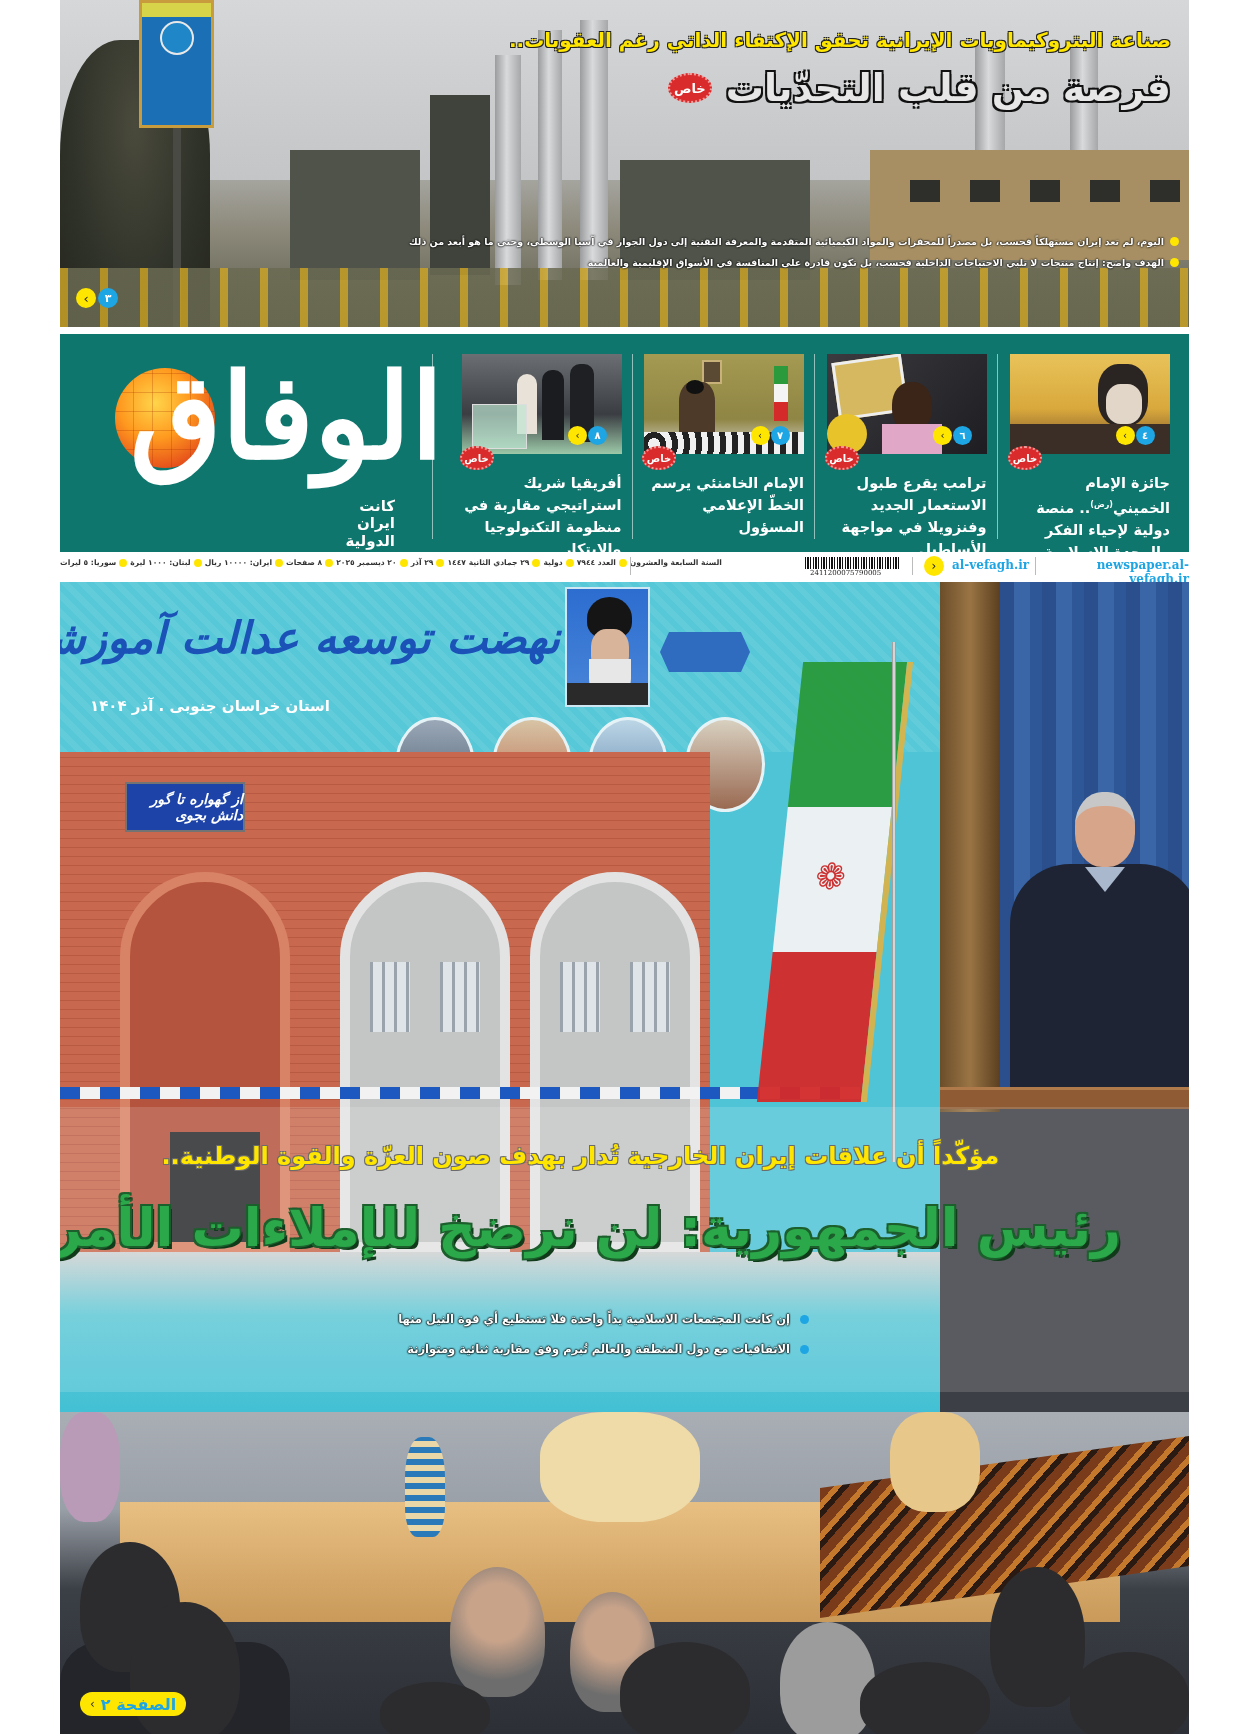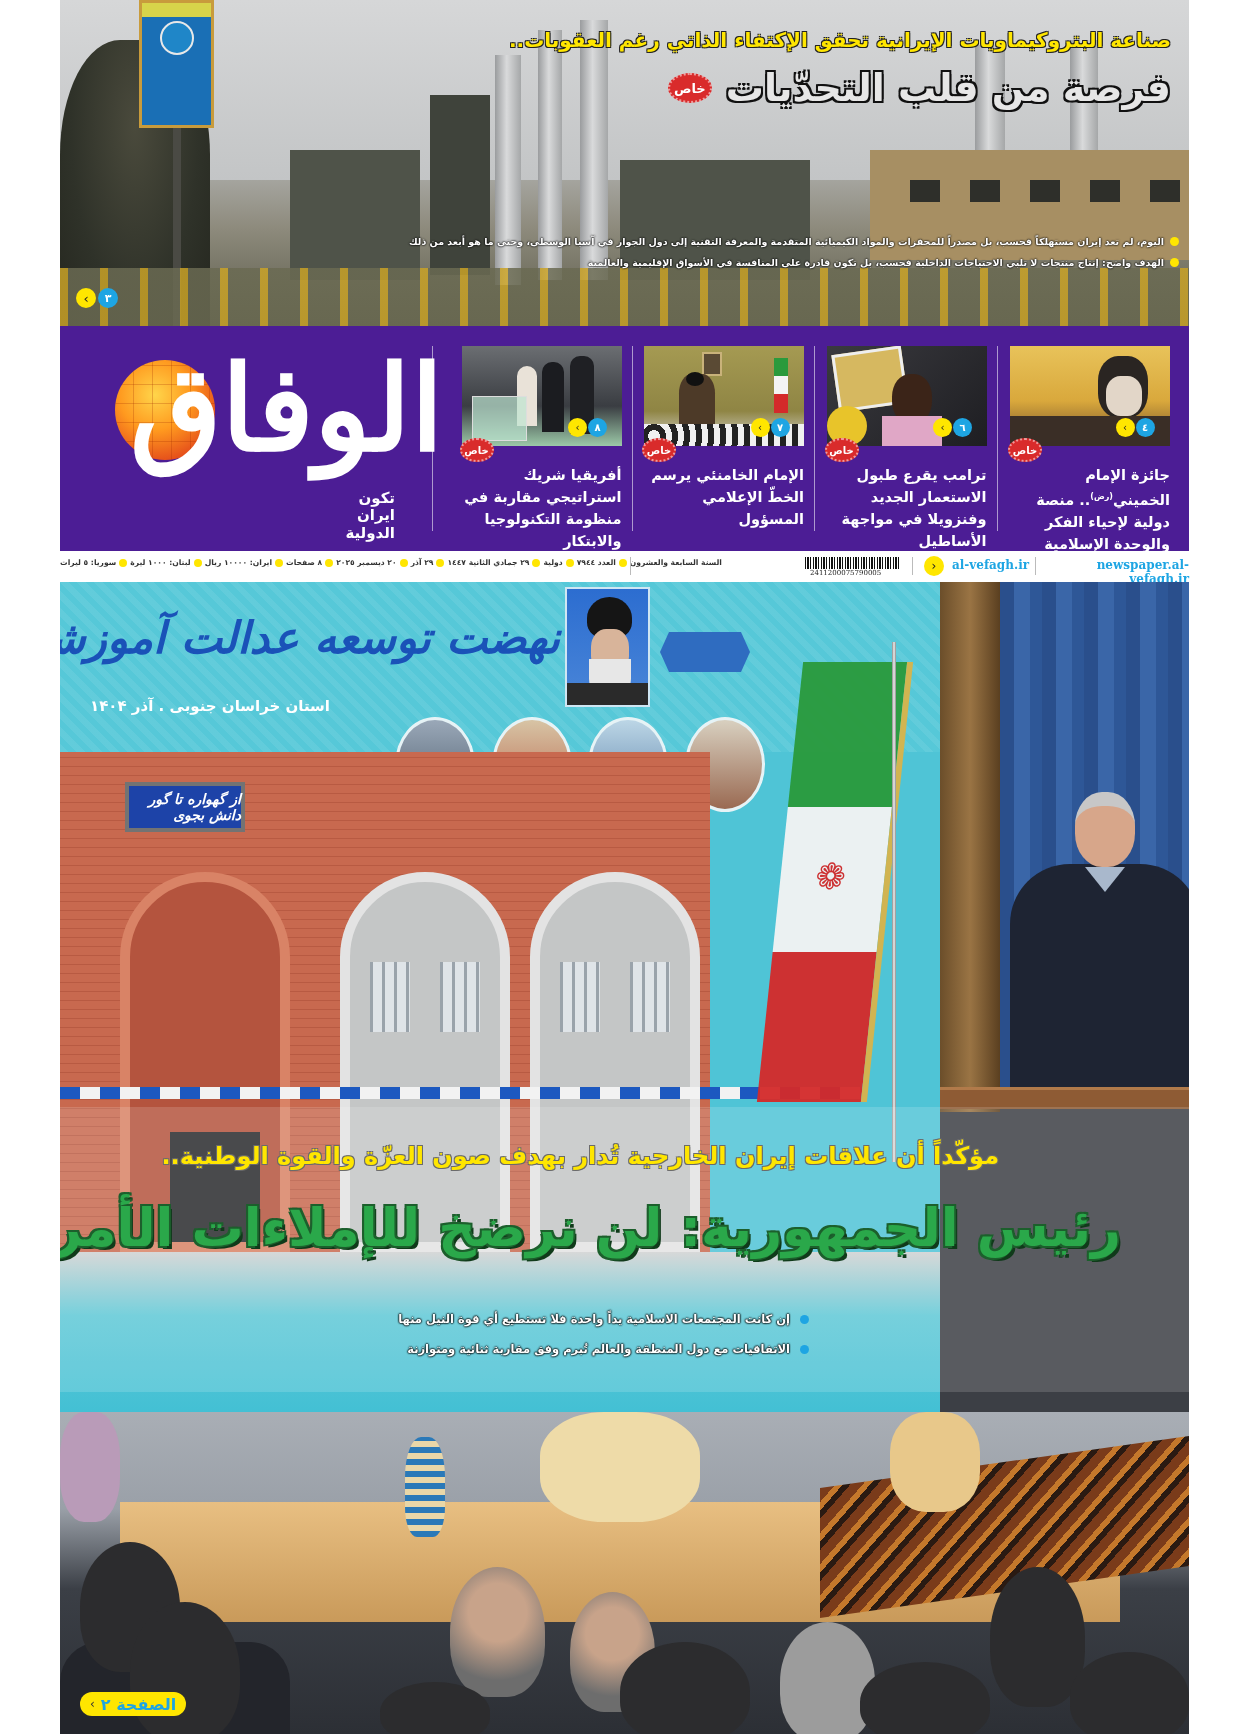--- a/index.html
+++ b/index.html
@@ -34,21 +34,21 @@
     background: #d92b2b; color: #fff; font-size: 13px; font-weight: bold; text-shadow: none; border: 2px dotted #f09a9a; }
   .top-bullets { position: absolute; right: 10px; top: 236px; direction: rtl; width: 640px; }
   .top-bullets li { list-style: none; display: flex; align-items: center; gap: 6px; font-size: 9.5px; font-weight: bold; color: #fff;
     text-shadow: 0 0 2px #000, 0 0 2px #000; margin-bottom: 10px; white-space: nowrap; }
   .dot-y { width: 9px; height: 9px; border-radius: 50%; background: #ffe600; flex: none; }
   .page-chip { position: absolute; left: 16px; top: 288px; display: flex; gap: 2px; }
   .chip-arrow { width: 20px; height: 20px; border-radius: 50%; background: #ffe600; color: #222; font-size: 13px; display: flex; align-items: center; justify-content: center; }
   .chip-num { width: 20px; height: 20px; border-radius: 50%; background: #1ea5e3; color: #fff; font-size: 11px; font-weight: bold; display: flex; align-items: center; justify-content: center; }
 
   
-  .masthead { position: absolute; left: 0; top: 326px; width: 1129px; height: 225px; background: #4c1d95; }
+  .masthead { position: absolute; left: 0; top: 334px; width: 1129px; height: 225px; background: #0f766e; }
   .logo { position: absolute; left: 30px; top: 14px; width: 340px; height: 195px; }
   .globe { position: absolute; left: 25px; top: 20px; width: 100px; height: 100px; border-radius: 50%;
     background: radial-gradient(circle at 40% 35%, #ffd54a 0%, #ff9a1f 40%, #e2451a 80%, #b8300f 100%); }
   .globe::after { content: ""; position: absolute; inset: 0; border-radius: 50%;
     background: repeating-linear-gradient(90deg, transparent 0 18px, rgba(160,40,0,.25) 18px 19px),
                 repeating-linear-gradient(0deg, transparent 0 18px, rgba(160,40,0,.25) 18px 19px); }
   .logo-word { position: absolute; left: 40px; top: 10px; direction: rtl; font-family: "DejaVu Serif", serif; font-weight: bold;
     font-size: 118px; color: #fff; line-height: 1; letter-spacing: -4px; }
   .logo-sub { position: absolute; left: 235px; top: 150px; direction: rtl; color: #fff; font-size: 15px; font-weight: bold; line-height: 1.15; text-align: right; width: 70px; }
   .logo-divider { position: absolute; left: 372px; top: 20px; width: 1px; height: 185px; background: rgba(255,255,255,.55); }
@@ -86,21 +86,21 @@
   .banner-sub { position: absolute; left: 30px; top: 115px; direction: rtl; font-size: 15px; font-weight: bold; color: #fff; }
   .leader-portrait { position: absolute; left: 505px; top: 5px; width: 85px; height: 120px; background: linear-gradient(180deg, #2c6dd0, #4a86d8); border: 2px solid #cfe6f3; }
   .leader-portrait .turban { position: absolute; left: 20px; top: 8px; width: 45px; height: 42px; border-radius: 50% 50% 40% 40%; background: #151515; }
   .leader-portrait .face { position: absolute; left: 24px; top: 40px; width: 38px; height: 45px; border-radius: 40%; background: #d8b49a; }
   .leader-portrait .beard { position: absolute; left: 22px; top: 70px; width: 42px; height: 40px; border-radius: 0 0 50% 50%; background: #e7e7e7; }
   .leader-portrait .robe { position: absolute; left: 0; bottom: 0; width: 100%; height: 22px; background: #2a2a2a; }
   .slogan-box { position: absolute; left: 600px; top: 50px; width: 90px; height: 40px; background: #2f6cc0; clip-path: polygon(10% 0, 90% 0, 100% 50%, 90% 100%, 10% 100%, 0 50%); }
   .circle-thumb { position: absolute; top: 135px; width: 80px; height: 95px; border-radius: 50%; border: 3px solid #e6f3f6; }
   .brick { position: absolute; left: 0; top: 170px; width: 650px; height: 500px;
     background: repeating-linear-gradient(0deg, #c8694f 0 8px, #b85a42 8px 9px), #c6674d; }
-  .brick-sign { position: absolute; left: 65px; top: 200px; width: 120px; height: 50px; background: #1d43a8; border: 4px solid #737373; color: #fff; font-size: 14px; font-weight: bold; direction: rtl; display: flex; align-items: center; justify-content: center; font-style: italic; }
+  .brick-sign { position: absolute; left: 65px; top: 200px; width: 120px; height: 50px; background: #1d43a8; border: 2px solid #737373; color: #fff; font-size: 14px; font-weight: bold; direction: rtl; display: flex; align-items: center; justify-content: center; font-style: italic; }
   .arch { position: absolute; top: 290px; width: 170px; height: 380px; border-radius: 85px 85px 0 0; background: #b4543e; border: 10px solid #d98366; }
   .arch.grey { background: #c4c6c6; border-color: #e3e3e3; }
   .arch-door { position: absolute; left: 40px; bottom: 0; width: 90px; height: 110px; background: #2a2b2d; }
   .arch-win { position: absolute; width: 40px; height: 70px; background: repeating-linear-gradient(90deg, #9aa3ab 0 3px, #dfe4e8 3px 12px); }
   .pavement { position: absolute; left: 0; top: 670px; width: 880px; height: 160px; background: linear-gradient(180deg, #d0d2d2 0%, #5ec8d6 40%, #43c0d4 100%); }
   .curb { position: absolute; left: 0; top: 505px; width: 800px; height: 12px; background: repeating-linear-gradient(90deg, #1c58c0 0 20px, #f2f2f2 20px 40px); }
   .flag { position: absolute; left: 720px; top: 80px; width: 110px; height: 440px; background: linear-gradient(180deg, #2a9a3c 0 33%, #f4f4f4 33% 66%, #d42a2a 66% 100%);
     transform: skewX(-6deg); border-right: 6px solid #d8b44a; opacity: .95; }
   .flag-emblem { position: absolute; left: 30px; top: 195px; width: 40px; height: 40px; color: #d42a2a; font-size: 36px; line-height: 40px; text-align: center; }
   .flag-pole { position: absolute; left: 832px; top: 60px; width: 4px; height: 520px; background: linear-gradient(90deg, #888, #eee, #888); }
@@ -186,21 +186,21 @@
       <span class="chip-arrow">‹</span>
       <span class="chip-num">٣</span>
     </div>
   </section>
 
   <section class="masthead">
     <div class="logo">
       <div class="globe"></div>
       <div class="logo-word">الوفاق</div>
       <div class="logo-sub">
-        <div>تكون</div>
+        <div>كانت</div>
         <div>ايران الدولية</div>
       </div>
     </div>
     <div class="logo-divider"></div>
 
     <div class="teasers">
 
       <div class="teaser">
         <div class="teaser-img">
           <div class="ph" style="background:linear-gradient(180deg,#e8c35a 0%,#d9a83c 55%,#6b4a2a 100%);"></div>

